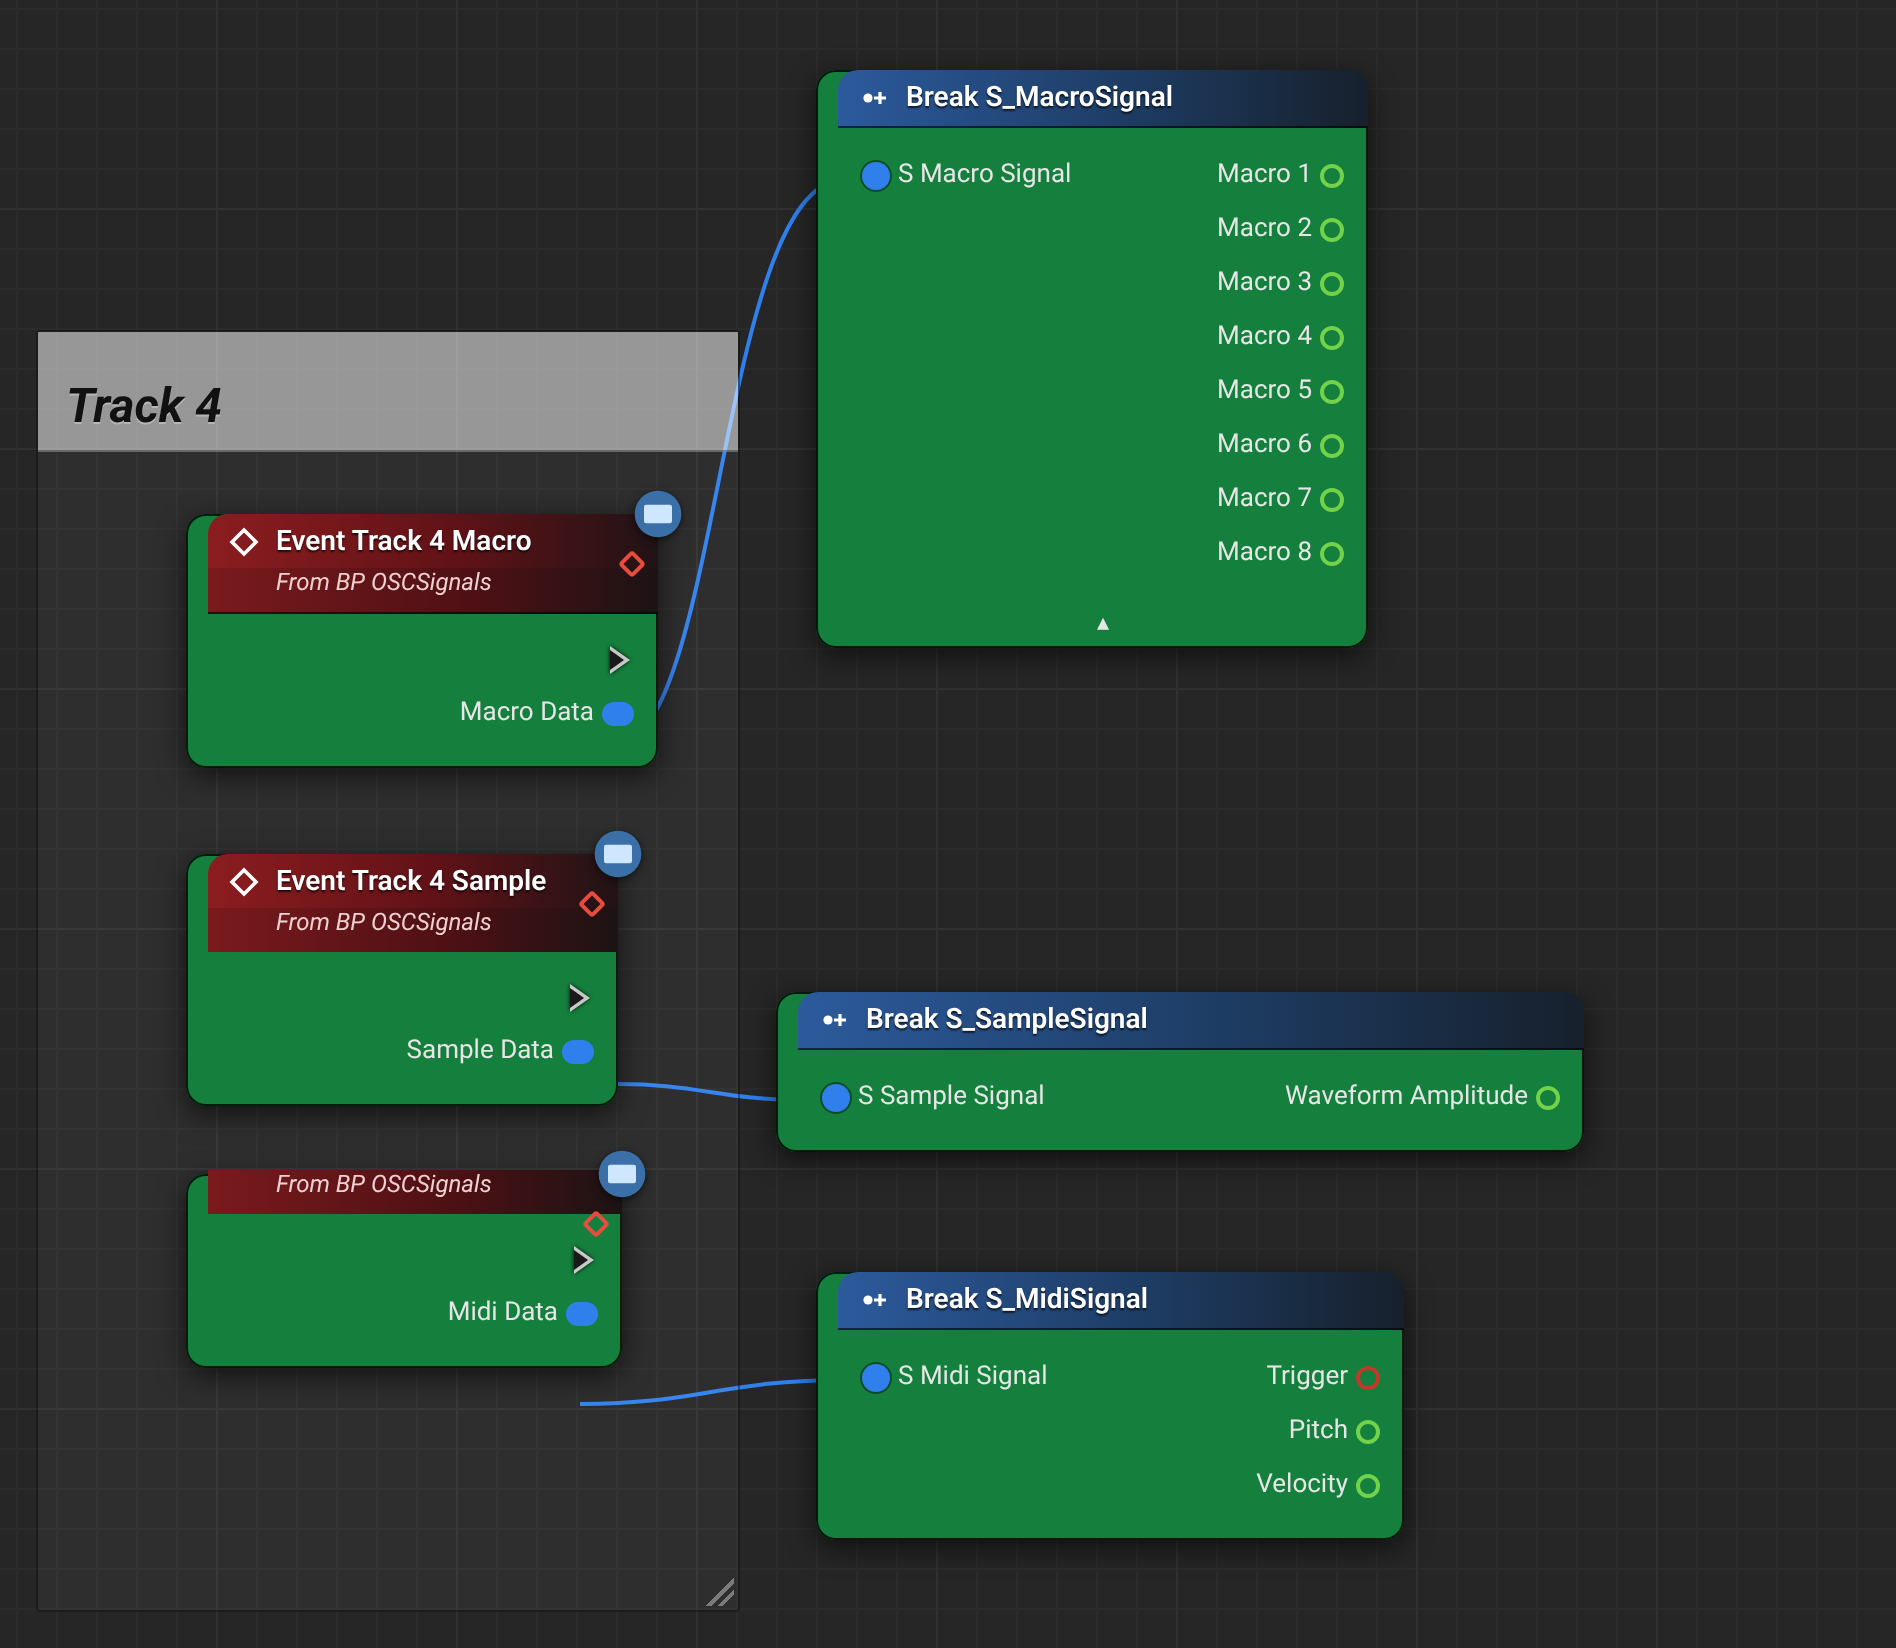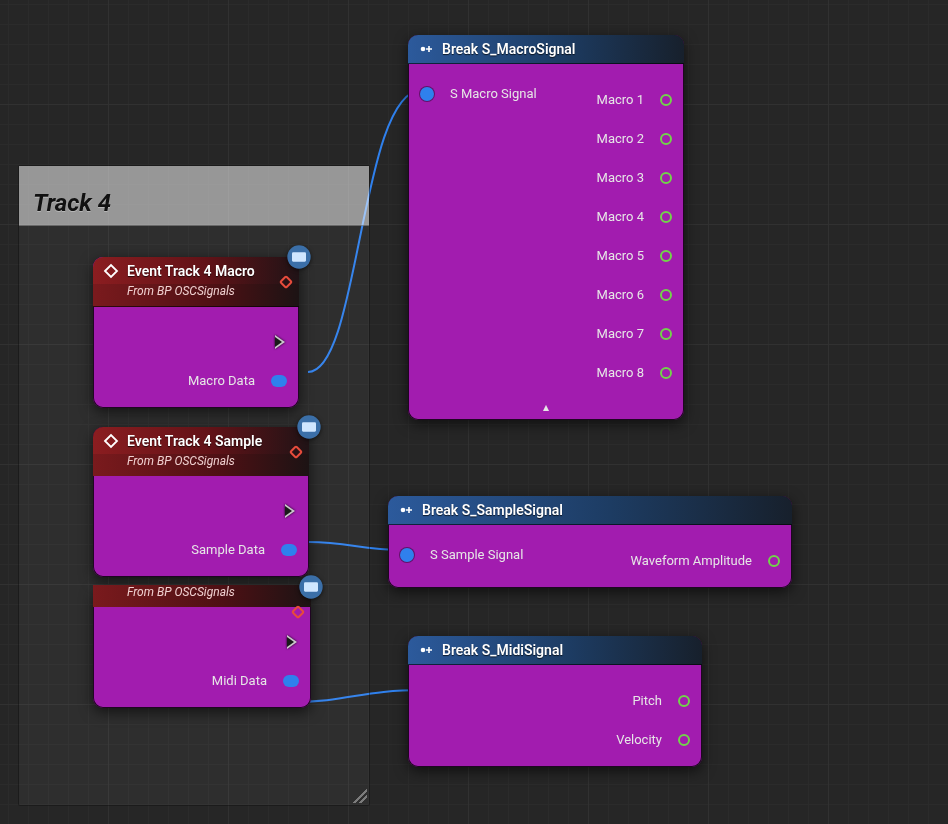--- a/index.html
+++ b/index.html
@@ -43,45 +43,46 @@
   .resize-handle {
     position: absolute; right: 2px; bottom: 2px;
     width: 14px; height: 14px;
     background:
       linear-gradient(135deg, transparent 50%, rgba(200,200,200,0.5) 50%, rgba(200,200,200,0.5) 60%, transparent 60%,
       transparent 70%, rgba(200,200,200,0.5) 70%, rgba(200,200,200,0.5) 80%, transparent 80%);
   }
 
   .node {
     position: absolute;
-    background: #a21caf;
+    background: #15803d;
     border-radius: 10px;
     box-shadow: 0 4px 14px rgba(0,0,0,0.6), inset 0 0 0 1px rgba(0,0,0,0.8);
+    padding-left: 11px;
   }
   .node .header {
     border-radius: 10px 10px 0 0;
     padding: 6px 10px 6px 10px;
     display: flex; align-items: center; gap: 8px;
   }
   .hdr-red {
     background: linear-gradient(90deg, #8b1d20 0%, #611217 55%, #201316 100%);
     border-bottom: 1px solid rgba(0,0,0,0.6);
   }
   .hdr-blue {
     background: linear-gradient(90deg, #2c5a9c 0%, #1d3c63 55%, #17202c 100%);
     border-bottom: 1px solid rgba(0,0,0,0.6);
   }
   .hdr-icon { width: 16px; height: 16px; display: inline-block; }
   .hdr-title { font-weight: 600; font-size: 14px; color: #fff; text-shadow: 0 1px 1px rgba(0,0,0,0.7); }
   .hdr-sub { font-style: italic; color: #f0d0d0; font-size: 12px; padding: 0 10px 8px 34px; margin-top:-2px;}
   .hdr-red-wrap { background: inherit; border-radius: 10px 10px 0 0;}
   .body { padding: 10px 12px 14px 12px; }
   .row { display: flex; align-items: center; justify-content: space-between; padding: 6px 0; }
-  .row .left, .row .right { display: flex; align-items: center; gap: 16px; }
-  .row .right { margin-left: auto; margin-top: 12px; }
+  .row .left, .row .right { display: flex; align-items: center; gap: 4px; }
+  .row .right { margin-left: auto; }
   .pin {
     width: 14px; height: 14px; border-radius: 7px;
     background: #0a0a0a;
     display: inline-flex; align-items: center; justify-content: center;
   }
   .pin.hollow { border: 2px solid #72d34a; background: transparent; width: 12px; height: 12px; }
   .pin.hollow.red { border-color: #c0392b; }
   .pin.filled-blue { background: #2f80ed; box-shadow: 0 0 0 1px rgba(0,0,0,0.4);}
   .pin.struct-blue {
     width: 16px; height: 12px; border-radius: 6px; background: #2f80ed;
@@ -137,21 +138,21 @@
   <path d="M 308 372 C 360 372, 360 90, 422 90" stroke="#2f80ed" stroke-width="2" fill="none"></path>
   <path d="M 308 542 C 350 542, 360 550, 403 550" stroke="#2f80ed" stroke-width="2" fill="none"></path>
   <path d="M 290 702 C 350 702, 360 690, 423 690" stroke="#2f80ed" stroke-width="2" fill="none"></path>
 </svg>
 
 <div class="comment-box">
   <div class="comment-title">Track 4</div>
   <div class="resize-handle"></div>
 </div>
 
-<div class="node" style="left:93px; top:257px; width:206px;">
+<div class="node" style="left:93px; top:257px; width:236px;">
   <div class="breakpoint" style="right:-14px; top:-14px;">
     <svg viewBox="0 0 24 24" width="28" height="28">
         <circle cx="12" cy="12" r="10" fill="#3b6fa8"></circle>
         <rect x="6" y="8" width="12" height="8" rx="1" fill="#cfe6ff"></rect>
       </svg>
   </div>
   <div class="bp-dot" style="right:8px; top:20px;"></div>
   <div class="hdr-red-wrap">
     <div class="header hdr-red">
       <span class="hdr-icon">
@@ -334,20 +335,30 @@
     <span class="hdr-icon">
       <svg viewBox="0 0 16 16">
           <circle cx="5" cy="8" r="2.3" fill="#fff"></circle>
           <path d="M8 8 H14 M11 5 V11" stroke="#fff" stroke-width="1.6"></path>
         </svg>
     </span>
     <span class="hdr-title">Break S_MidiSignal</span>
   </div>
   <div class="body">
     <div class="row">
+      <span class="left">
+        <span class="pin filled-blue"></span>
+        <span class="label">S Midi Signal</span>
+      </span>
+      <span class="right">
+        <span class="label">Trigger</span>
+        <span class="pin hollow red"></span>
+      </span>
+    </div>
+    <div class="row">
         <span class="right">
           <span class="label">Pitch</span>
           <span class="pin hollow"></span>
         </span>
       </div>
     <div class="row">
         <span class="right">
           <span class="label">Velocity</span>
           <span class="pin hollow"></span>
         </span>

